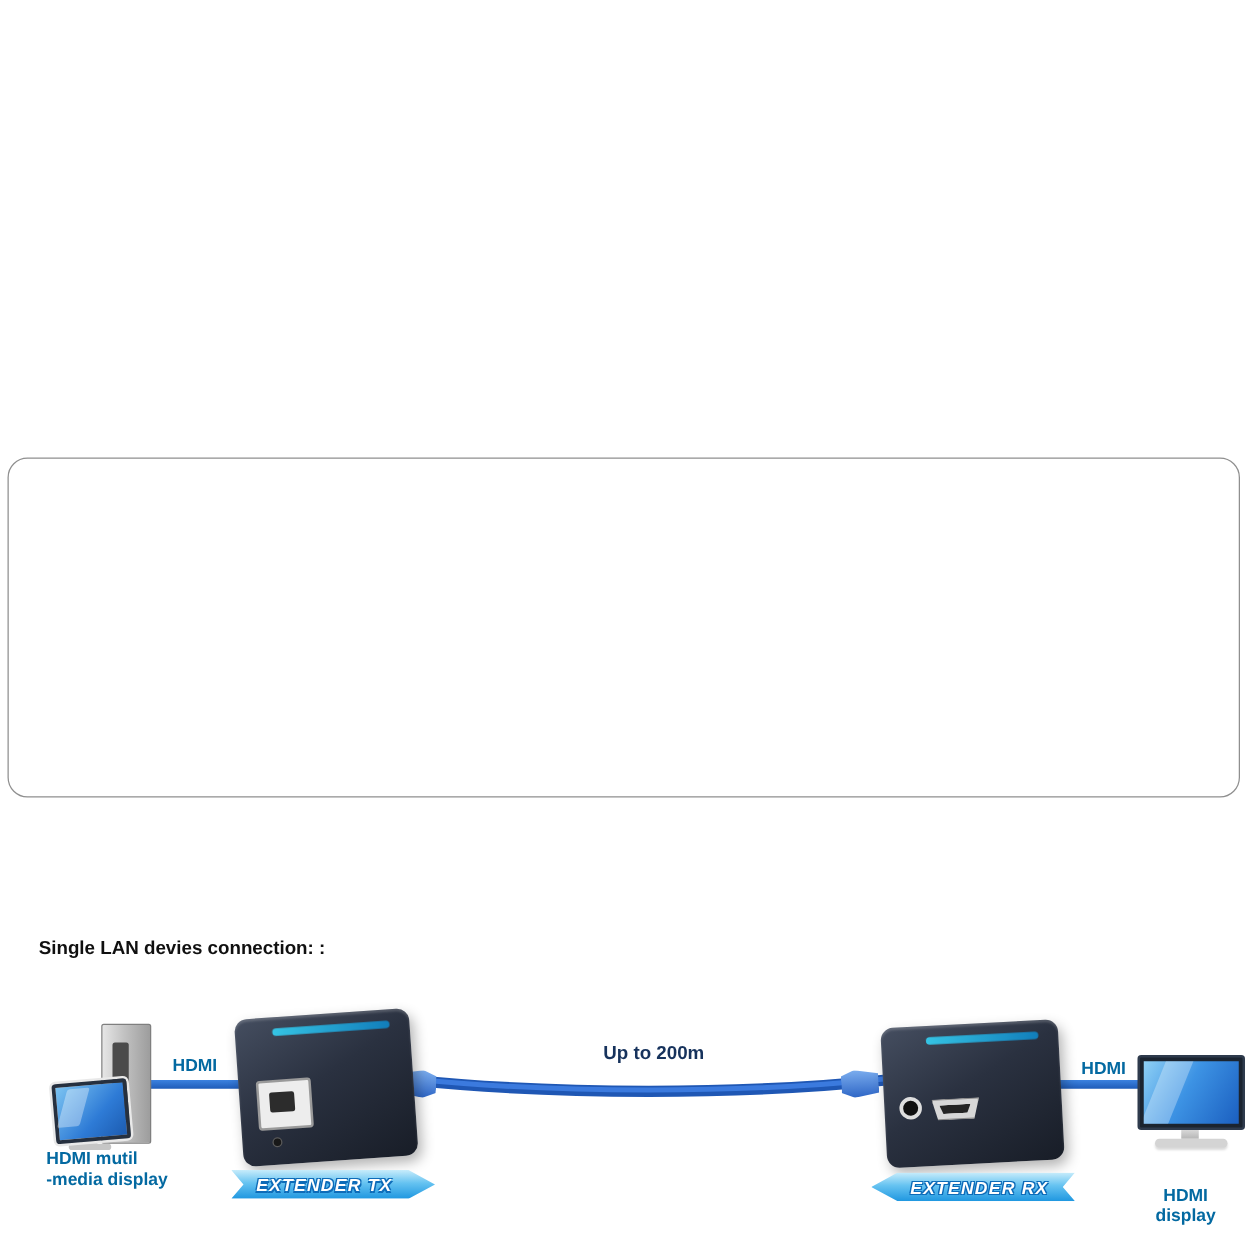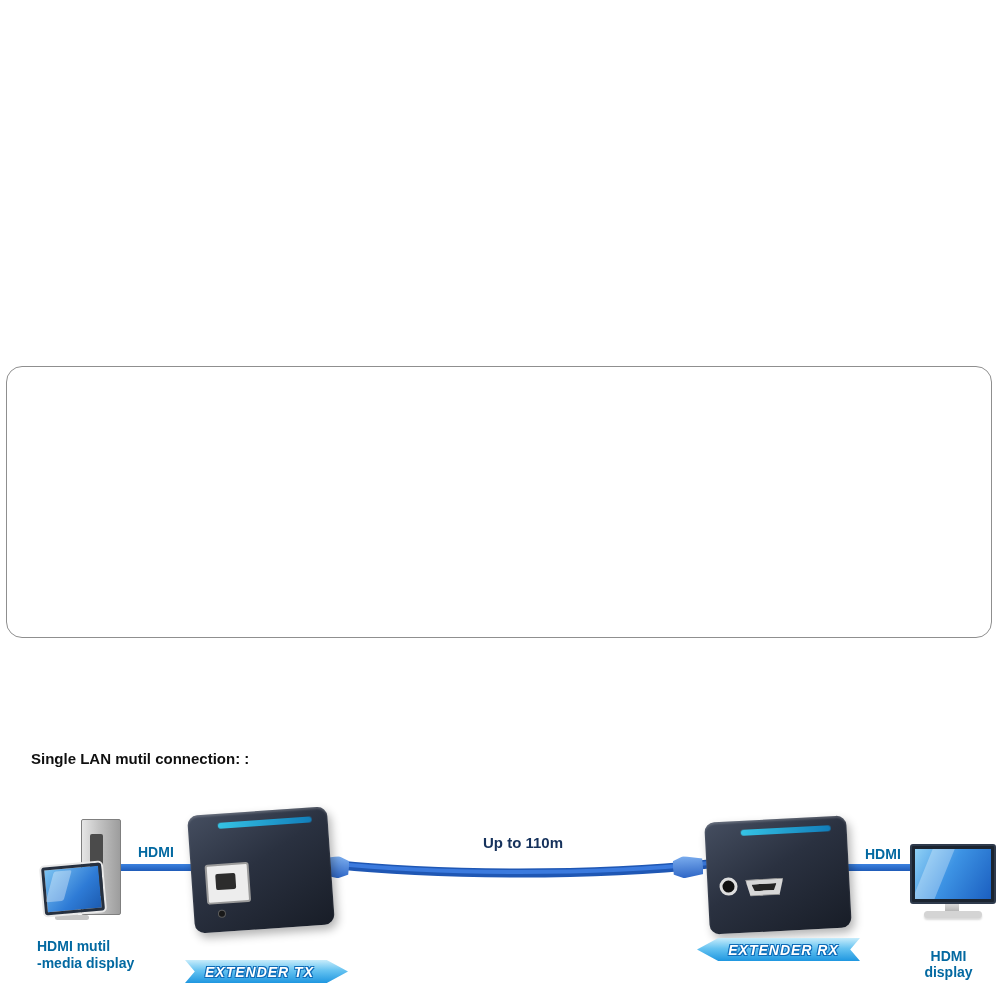--- a/index.html
+++ b/index.html
@@ -18,21 +18,21 @@
              border:3px solid #26303f;border-radius:3px;box-shadow:0 0 0 2px #e9e9e9;
              background:linear-gradient(135deg,#7cc4f2 0%,#2e7bd6 60%,#1c5bb0 100%);z-index:3;}
   .monitor-s-glare{position:absolute;left:4px;top:2px;width:18px;height:30px;background:rgba(255,255,255,.35);
              transform:skewX(-20deg);border-radius:2px;}
   .stand-s{position:absolute;left:58px;top:541px;width:13px;height:8px;background:#d2d2d2;z-index:2;}
   .base-s{position:absolute;left:48px;top:548px;width:34px;height:5px;background:#c6c6c6;border-radius:3px;z-index:2;}
 
   .lbl{position:absolute;font-size:14px;font-weight:bold;color:#0369a1;}
   .lbl-hdmi-left{left:131px;top:477px;}
   .lbl-hdmi-right{left:858px;top:479px;}
-  .lbl-source{left:30px;top:571px;line-height:17px;}
+  .lbl-source{left:30px;top:551px;line-height:17px;}
   .lbl-display{left:899px;top:581px;text-align:center;}
   .lbl-distance{left:450px;top:467px;width:132px;text-align:center;font-size:15px;color:#16325c;}
 
   .cable{position:absolute;height:7px;background:linear-gradient(180deg,#3c82e0,#1f5cb8);
          border-radius:4px;z-index:1;}
   .cable-left{left:92px;top:497px;width:96px;}
   .cable-right{left:836px;top:497px;width:82px;}
   .lan-svg{position:absolute;left:316px;top:487px;z-index:1;}
 
   .plug{position:absolute;width:30px;height:22px;z-index:2;
@@ -73,33 +73,33 @@
   .neck{position:absolute;left:938px;top:535px;width:14px;height:9px;
         background:linear-gradient(#e2e2e2,#b6b6b6);z-index:2;}
   .base{position:absolute;left:917px;top:544px;width:58px;height:7px;background:#d4d4d4;
         border-radius:4px;box-shadow:0 2px 2px rgba(0,0,0,.15);z-index:2;}
 
   .banner{position:absolute;height:23px;display:flex;align-items:center;justify-content:center;
           background:linear-gradient(180deg,#c7ecfb 0%,#66c3f1 45%,#1f97e0 100%);z-index:4;}
   .banner span{font-size:14px;font-weight:bold;font-style:italic;letter-spacing:1px;color:#ffffff;
           text-shadow:1px 1px 0 #0d6bb8,-1px -1px 0 #0d6bb8,1px -1px 0 #0d6bb8,-1px 1px 0 #0d6bb8;}
   .banner-tx{left:178px;top:569px;width:163px;
-          clip-path:polygon(0 0,87% 0,100% 50%,87% 100%,0 100%,6% 50%);margin-top:24px;}
+          clip-path:polygon(0 0,87% 0,100% 50%,87% 100%,0 100%,6% 50%);}
   .banner-tx span{margin-right:14px;}
   .banner-rx{left:690px;top:571px;width:163px;
           clip-path:polygon(0 50%,13% 0,100% 0,94% 50%,100% 100%,13% 100%);}
   .banner-rx span{margin-left:10px;}
 </style>
 </head>
 <body>
 
 <div class="canvas">
   <div class="frame">
 
-    <div class="title">Single LAN mutil connection: :</div>
+    <div class="title">Single LAN devies connection: :</div>
 
     <div class="tower">
       <div class="tower-slot"></div>
     </div>
     <div class="monitor-s">
       <div class="monitor-s-glare"></div>
     </div>
     <div class="stand-s"></div>
     <div class="base-s"></div>
 
@@ -113,21 +113,21 @@
       </div>
       <div class="led"></div>
     </div>
 
     <svg class="lan-svg" width="392" height="28" viewBox="0 0 392 28">
       <path d="M6 10 C 120 22, 272 22, 386 10" stroke="#1f57b4" stroke-width="9" fill="none" stroke-linecap="round"></path>
       <path d="M6 9 C 120 21, 272 21, 386 9" stroke="#3b7ade" stroke-width="4" fill="none" stroke-linecap="round"></path>
     </svg>
     <div class="plug plug-left"></div>
     <div class="plug plug-right"></div>
-    <div class="lbl lbl-distance">Up to 110m</div>
+    <div class="lbl lbl-distance">Up to 200m</div>
 
     <div class="device device-rx">
       <div class="brand-strip strip-rx"></div>
       <div class="dcjack"></div>
       <div class="hdmiport">
         <div class="hdmiport-in"></div>
       </div>
     </div>
 
     <div class="cable cable-right"></div>

